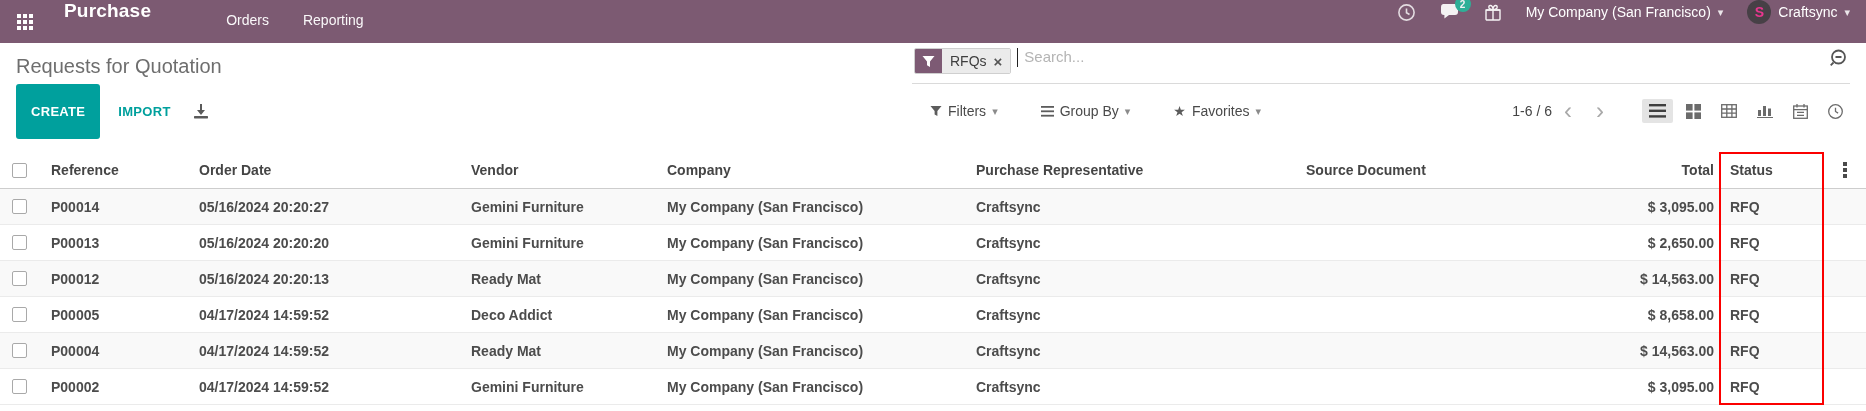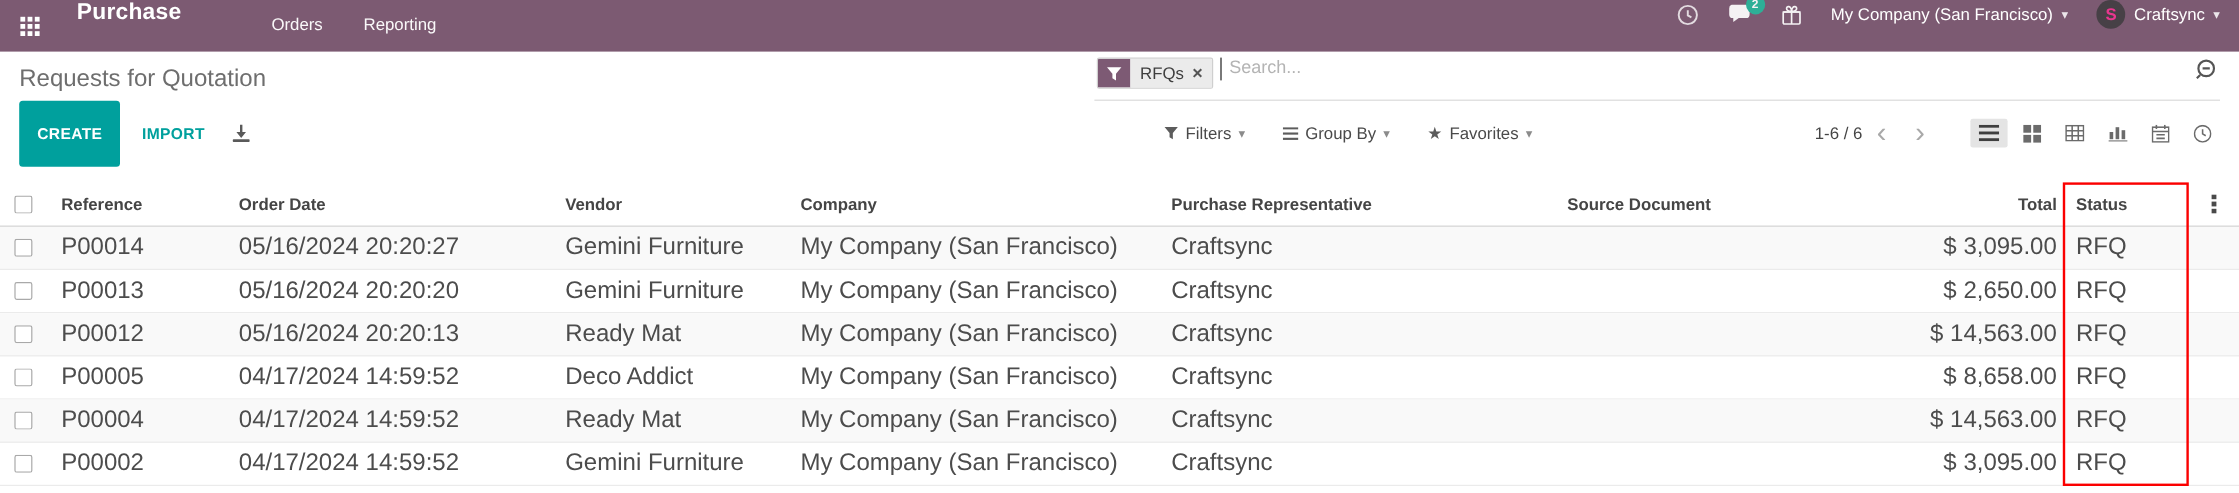--- a/index.html
+++ b/index.html
@@ -34,36 +34,36 @@
   .facet-icon{background:var(--facet-purple);width:27px;display:flex;align-items:center;justify-content:center;}
   .facet-body{background:#ebebeb;display:flex;align-items:center;gap:7px;padding:0 8px;font-size:14px;color:#3e3e3e;}
   .facet-remove{font-weight:bold;color:#555;font-size:15px;cursor:pointer;}
   .text-caret{width:1px;height:19px;background:#222;margin-left:6px;}
   .search-input{flex:1;border:none;outline:none;font-size:15px;color:#3b82f6;padding:0 6px;background:transparent;font-family:inherit;}
   .search-input::placeholder{color:#b4b4b4;}
   .cp-row2{height:44px;display:flex;align-items:center;padding:0 16px;position:relative;}
   .btn-create{background:var(--accent);color:#fff;border:none;font-size:13px;font-weight:bold;padding:20px 15px;border-radius:3px;cursor:pointer;letter-spacing:.3px;font-family:inherit;}
   .btn-import{background:none;border:none;color:var(--accent);font-size:13px;font-weight:bold;margin-left:18px;cursor:pointer;letter-spacing:.3px;font-family:inherit;}
   .dl-icon{margin-left:22px;cursor:pointer;display:flex;align-items:center;}
-  .filter-group{position:absolute;left:970px;display:flex;align-items:center;gap:31px;}
+  .filter-group{position:absolute;left:930px;display:flex;align-items:center;gap:43px;}
   .fg-item{display:flex;align-items:center;gap:6px;font-size:14px;color:#4a4a4a;cursor:pointer;}
   .fg-item .caret{color:#777;}
   .fg-item .star{color:#5c5c5c;font-size:14px;}
   .cp-right{margin-left:auto;display:flex;align-items:center;}
   .pager-text{font-size:14px;color:#444;}
   .pager-btn{font-size:24px;color:#a9a9a9;padding:0 12px;cursor:pointer;line-height:1;}
   .switcher{display:flex;align-items:center;gap:6px;margin-left:26px;}
   .sw-btn{padding:5px 7px;border-radius:2px;cursor:pointer;display:flex;align-items:center;color:#6b6b6b;}
   .sw-btn.active{background:#e4e4e4;color:#3f3f3f;}
 
   
   .list-table{margin-top:19px;position:relative;}
   .lrow{display:grid;grid-template-columns:45px 148px 272px 196px 309px 330px 230px 190px 104px 1fr;align-items:center;}
   .lhead{height:37px;border-bottom:1px solid #cdcdcd;font-weight:bold;color:#454545;font-size:14px;}
-  .row{height:36px;border-bottom:1px solid #ebebeb;font-size:20px;color:var(--text-dark);cursor:pointer;}
+  .row{height:36px;border-bottom:1px solid #ebebeb;font-size:14px;color:var(--text-dark);cursor:pointer;font-weight:bold;}
   .row:nth-child(odd){background:var(--row-stripe);}
   .cell{padding:0 6px;white-space:nowrap;overflow:hidden;}
   .c-check{display:flex;justify-content:flex-start;padding-left:12px;}
   .checkbox{width:15px;height:15px;border:1px solid #a9a9a9;border-radius:2px;background:#fff;display:block;cursor:pointer;}
   .c-total{text-align:right;}
   .c-status{padding-left:10px;}
   .c-end{display:flex;justify-content:center;}
   .kebab-icon{display:grid;grid-template-rows:repeat(3,4px);gap:2px;cursor:pointer;}
   .kebab-icon i{width:4px;background:#4a4a4a;display:block;}
   .status-highlight{position:absolute;left:1719px;top:0;width:105px;height:253px;border:2px solid var(--annotation-red);pointer-events:none;z-index:5;}

